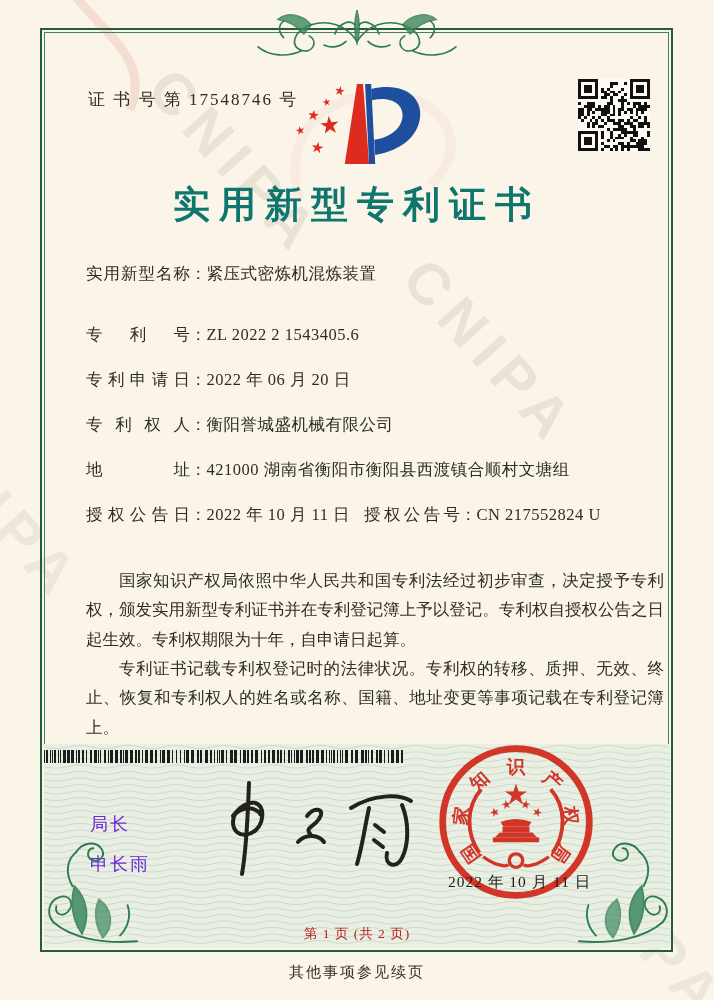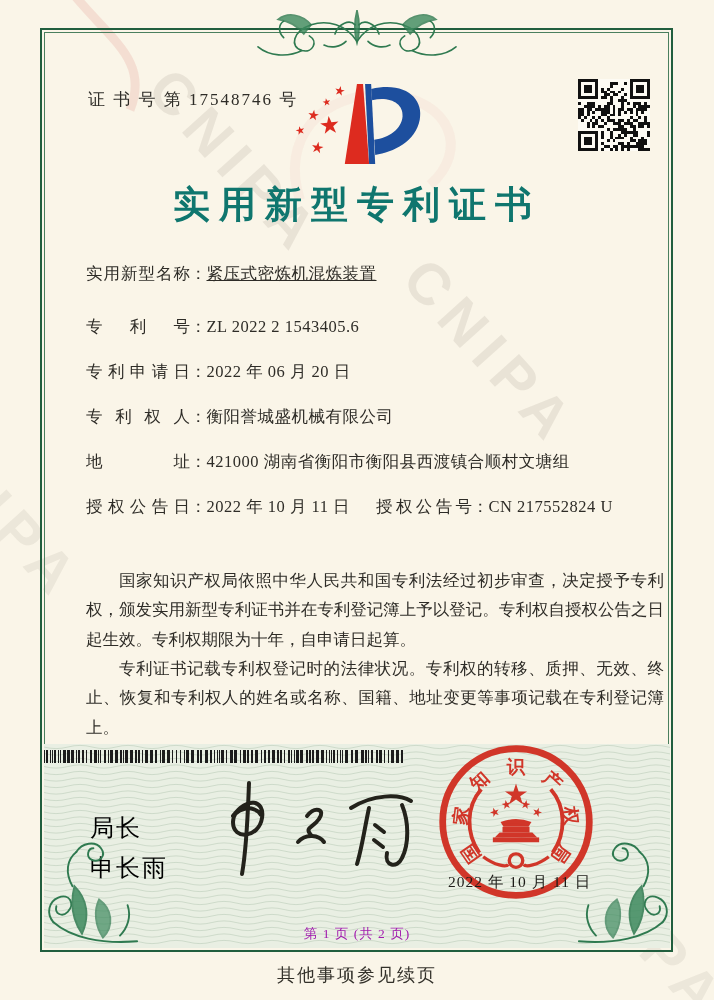--- a/index.html
+++ b/index.html
@@ -39,63 +39,63 @@
   }
   .logo{position:absolute;left:284px;top:80px;z-index:2;}
   .qr{position:absolute;left:578px;top:79px;width:72px;height:72px;z-index:2;background:#fdfbf4;}
   .title{
     position:absolute;left:0;top:180px;width:100%;text-align:center;
     font-size:37px;font-weight:bold;letter-spacing:9px;color:#0f766e;z-index:2;
   }
   
   .fields{position:absolute;left:86px;top:262px;width:580px;font-size:16.5px;z-index:2;}
   .frow{line-height:24px;margin-bottom:21px;white-space:nowrap;}
-  .frow.first{margin-bottom:29px;text-decoration:underline;}
+  .frow.first{margin-bottom:37px;}
   .flabel{
     display:inline-block;width:104px;text-align:justify;text-align-last:justify;
     vertical-align:top;
   }
   .colon{display:inline-block;}
   .fvalue{letter-spacing:0.5px;}
   .grant-row{display:flex;}
   .grant-right{margin-left:14px;}
-  .grant-right .flabel{width:96px;margin-left:12px;}
+  .grant-right .flabel{width:96px;margin-left:0;}
   
   .paragraphs{
     position:absolute;left:86px;top:566px;width:578px;z-index:2;
     font-size:16.5px;line-height:1.78;text-align:justify;
   }
   .paragraphs p{margin:0;text-indent:2em;}
   
   .band{
     position:absolute;left:44px;top:744px;width:626px;height:204px;
     background:#e9efe3;z-index:1;
   }
   .band .waves{position:absolute;inset:0;}
   .barcode{position:absolute;left:44px;top:750px;z-index:2;}
   .director-title,.director-name{
     position:absolute;left:90px;z-index:2;
     font-family:"Liberation Sans","DejaVu Sans",sans-serif;
-    font-size:24px;color:#000000;letter-spacing:2px;
+    font-size:18px;color:#6d28d9;letter-spacing:2px;
   }
   .director-title{top:812px;}
   .director-name{top:843px;margin-top:9px;}
   .signature{position:absolute;left:198px;top:778px;z-index:2;}
   .seal{position:absolute;left:434px;top:740px;z-index:2;opacity:0.93;}
   .seal-date{
     position:absolute;left:448px;top:872px;width:160px;z-index:3;
     font-size:15.5px;color:#1d1c18;letter-spacing:1px;white-space:nowrap;
   }
   .page-number{
     position:absolute;left:0;top:925px;width:100%;text-align:center;
-    font-size:13.5px;letter-spacing:1px;z-index:2;color:#a21caf;
+    font-size:13.5px;letter-spacing:1px;z-index:2;color:#b91c1c;
   }
   .footer-note{
     position:absolute;left:0;top:963px;width:100%;text-align:center;
-    font-size:18px;letter-spacing:2px;color:#33312a;z-index:2;
+    font-size:15px;letter-spacing:2px;color:#33312a;z-index:2;
   }
 </style>
 </head>
 <body>
 
 <div class="page">
 
   <div class="wm-layer">
     <div class="wm wm1">CNIPA</div>
     <div class="wm wm2">CNIPA</div>

